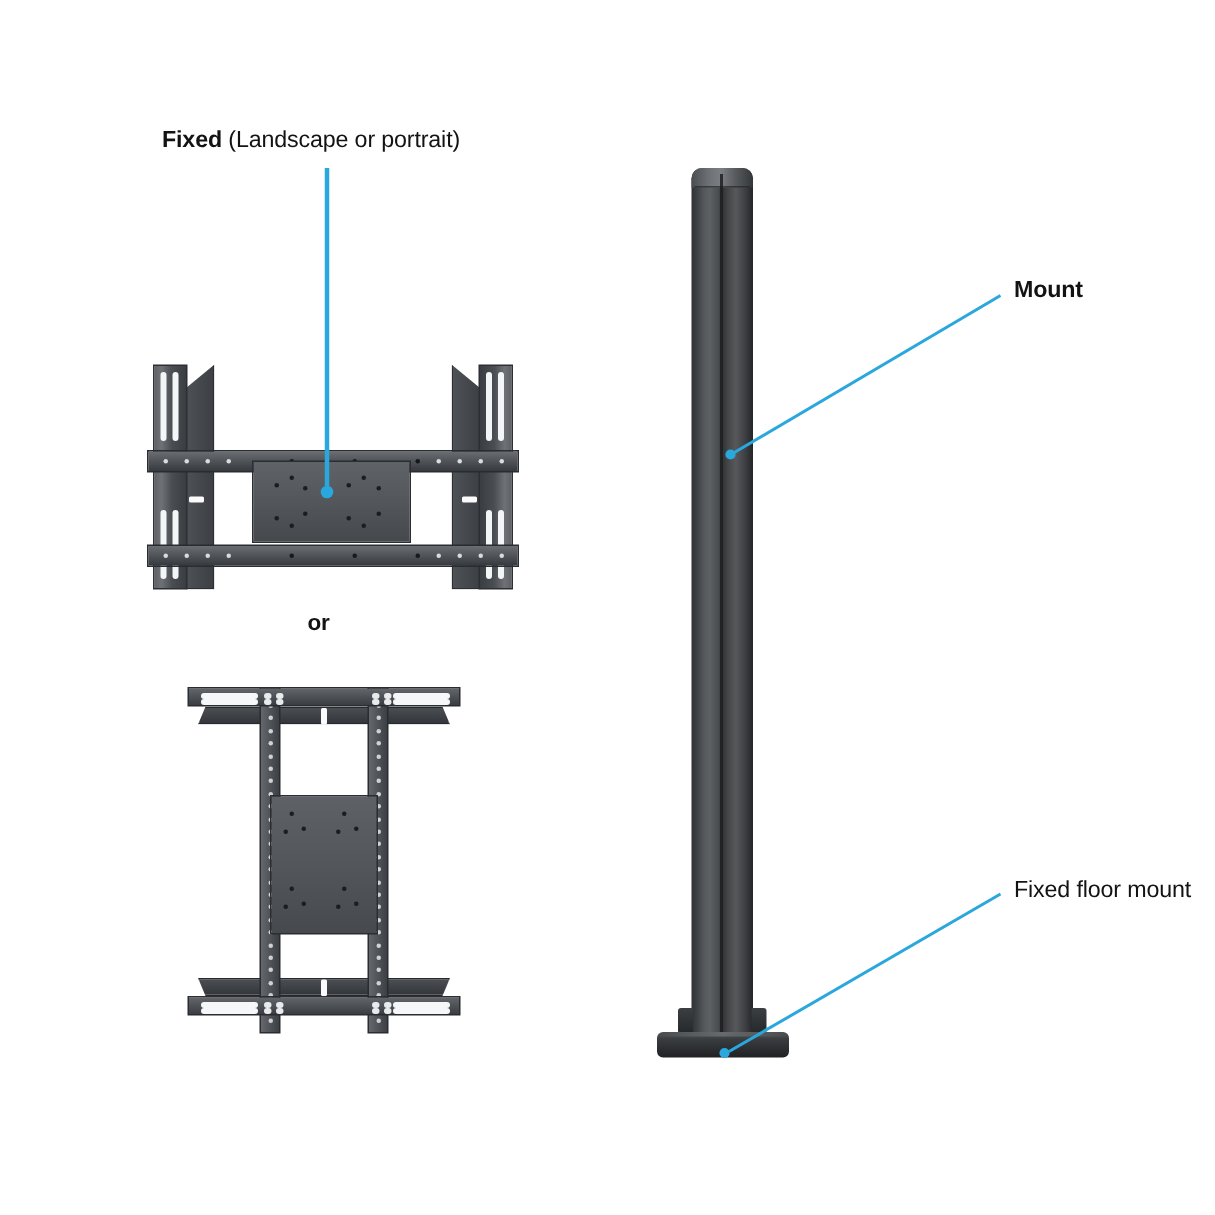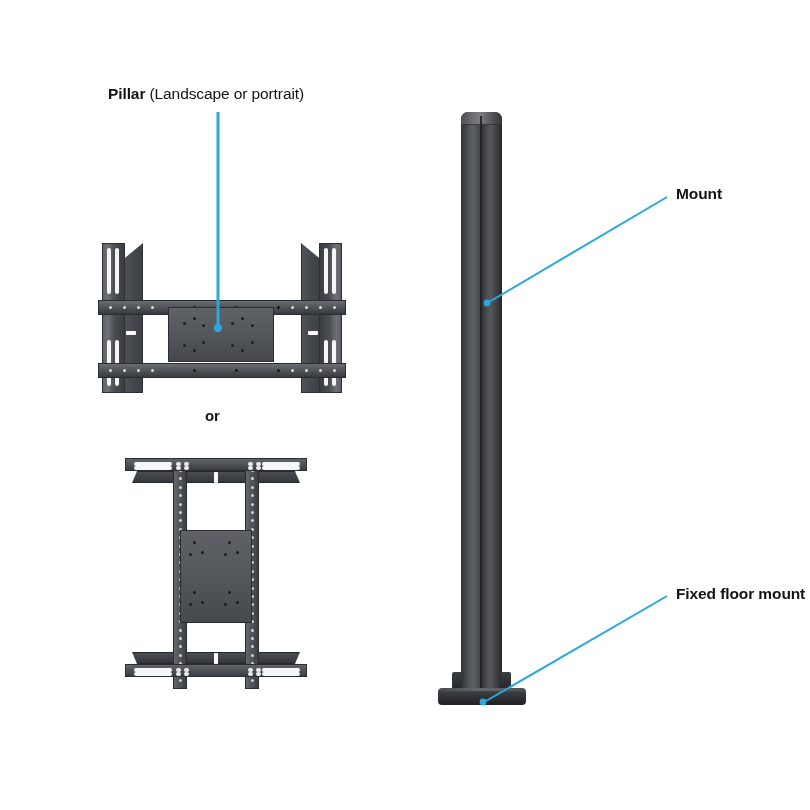--- a/index.html
+++ b/index.html
@@ -34,21 +34,21 @@
     color: #131313;
     font-size: 15.5px;
     line-height: 1;
     letter-spacing: -0.1px;
   }
   .label .b { font-weight: bold; }
   .label .n { font-weight: normal; }
 
   #label-mount { left: 108px; top: 86px; }
   #label-pillar { left: 676px; top: 186px; font-weight: bold; }
-  #label-floor  { left: 676px; top: 586px; font-weight: bold; }
+  #label-floor  { left: 676px; top: 586px; font-weight: normal; }
   #label-or {
     left: 205px; top: 408px;
     font-weight: bold;
     font-size: 15px;
   }
 
   
   #mount-landscape {
     position: absolute;
     left: 98px; top: 243px;
@@ -463,21 +463,21 @@
     <circle cx="218" cy="328" r="4.2" fill="#2aa7dc"></circle>
 
     <line x1="667" y1="197" x2="489" y2="302" stroke="#2aa7dc" stroke-width="2"></line>
     <circle cx="487" cy="303" r="3.4" fill="#2aa7dc"></circle>
 
     <line x1="667" y1="596" x2="486" y2="701" stroke="#2aa7dc" stroke-width="2"></line>
     <circle cx="483" cy="702" r="3.4" fill="#2aa7dc"></circle>
   </svg>
 
   <div class="label" id="label-mount">
-    <span class="b">Pillar</span><span class="n"> (Landscape or portrait)</span>
+    <span class="b">Fixed</span><span class="n"> (Landscape or portrait)</span>
   </div>
 
   <div class="label" id="label-pillar">Mount</div>
 
   <div class="label" id="label-floor">Fixed floor mount</div>
 
   <div class="label" id="label-or">or</div>
 
 </div>
 

